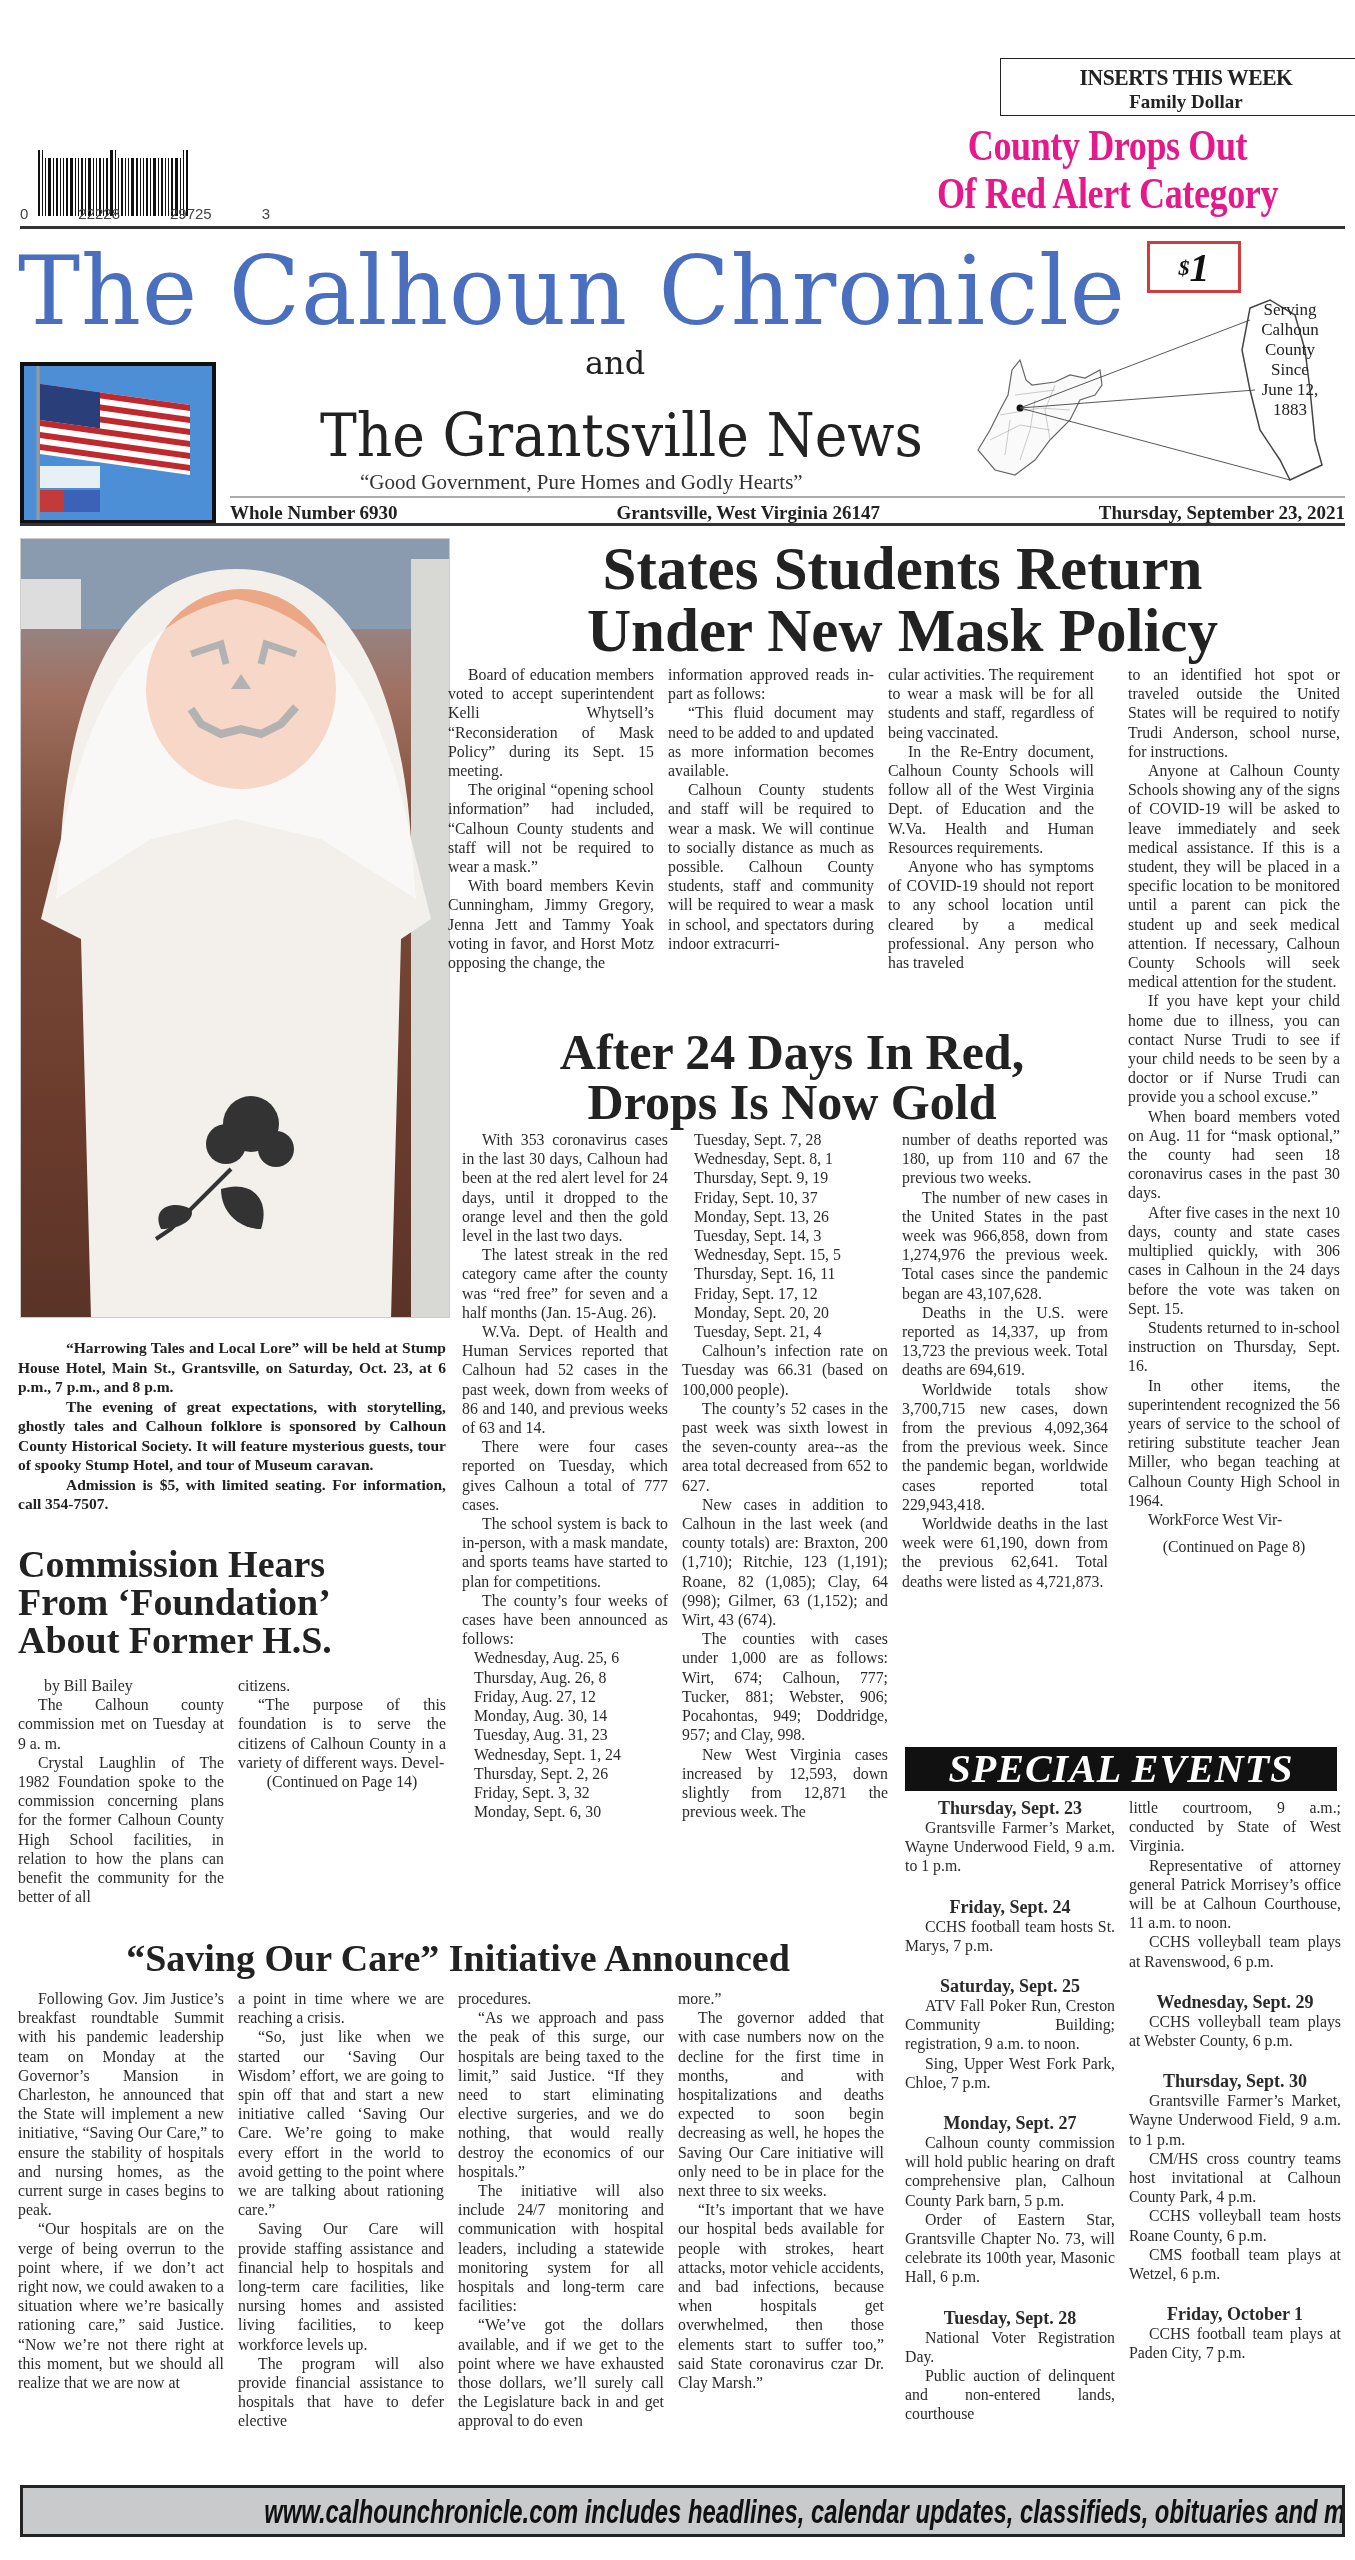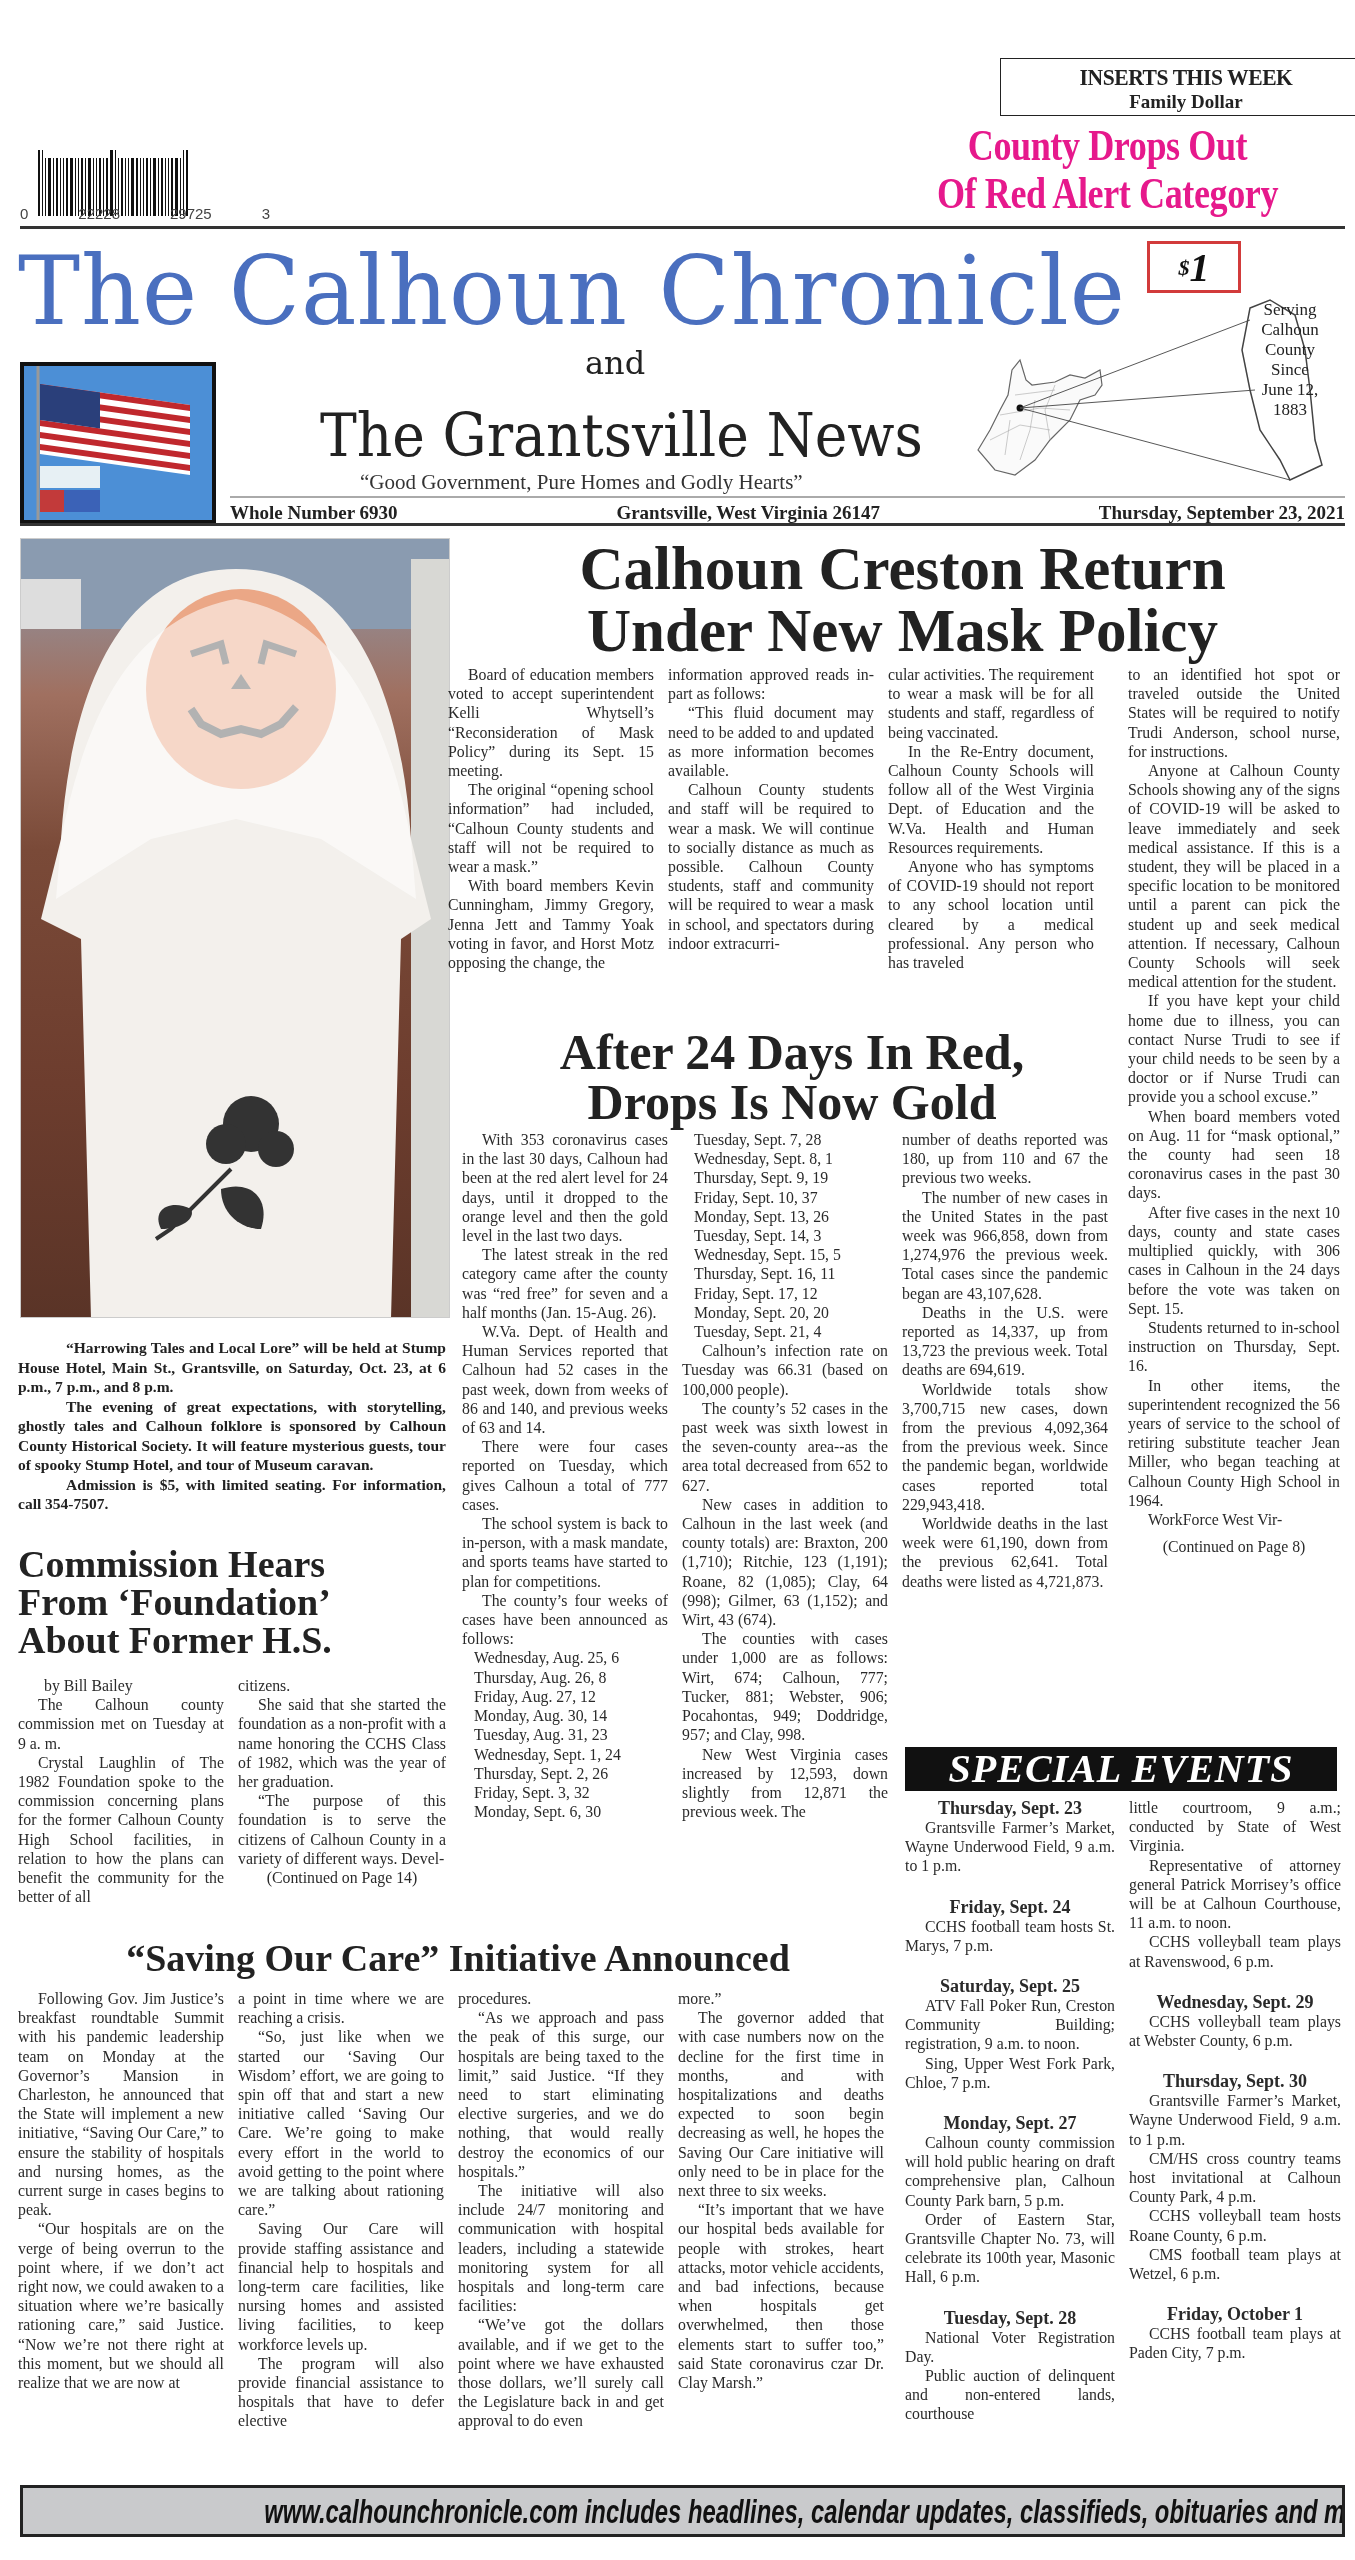--- a/index.html
+++ b/index.html
@@ -193,21 +193,21 @@
   </svg>
 </div>
 
 <div class="abs caption">
   <p>“Harrowing Tales and Local Lore” will be held at Stump House Hotel, Main St., Grantsville, on Saturday, Oct. 23, at 6 p.m., 7 p.m., and 8 p.m.</p>
   <p>The evening of great expectations, with storytelling, ghostly tales and Calhoun folklore is sponsored by Calhoun County Historical Society. It will feature mysterious guests, tour of spooky Stump Hotel, and tour of Museum caravan.</p>
   <p>Admission is $5, with limited seating. For information, call 354-7507.</p>
 </div>
 
 <div class="abs h1" style="left:460px;top:538px;width:885px;font-size:61px;line-height:62px">
-  <div>Calhoun Creston Return</div>
+  <div>States Students Return</div>
   <div>Under New Mask Policy</div>
 </div>
 
 <div class="abs cols" style="left:448px;top:665px;width:880px">
   <div class="col" style="width:206px">
     <p>Board of education members voted to accept superintendent Kelli Whytsell’s “Reconsideration of Mask Policy” during its Sept. 15 meeting.</p>
     <p>The original “opening school information” had included, “Calhoun County students and staff will not be required to wear a mask.”</p>
     <p>With board members Kevin Cunningham, Jimmy Gregory, Jenna Jett and Tammy Yoak voting in favor, and Horst Motz opposing the change, the</p>
   </div>
   <div class="col" style="width:206px">
@@ -291,21 +291,20 @@
 </div>
 
 <div class="abs cols" style="left:18px;top:1676px;width:428px">
   <div class="col" style="width:206px">
     <p style="padding-left:26px;text-indent:0">by Bill Bailey</p>
     <p>The Calhoun county commission met on Tuesday at 9 a. m.</p>
     <p>Crystal Laughlin of The 1982 Foundation spoke to the commission concerning plans for the former Calhoun County High School facilities, in relation to how the plans can benefit the community for the better of all</p>
   </div>
   <div class="col" style="width:208px">
     <p class="ni">citizens.</p>
-    <p>She said that she started the foundation as a non-profit with a name honoring the CCHS Class of 1982, which was the year of her graduation.</p>
     <p>“The purpose of this foundation is to serve the citizens of Calhoun County in a variety of different ways. Devel-</p>
     <p class="cont">(Continued on Page 14)</p>
   </div>
 </div>
 
 <div class="abs h1" style="left:18px;top:1938px;width:880px;font-size:38px;line-height:40px">“Saving Our Care” Initiative Announced</div>
 
 <div class="abs cols" style="left:18px;top:1989px;width:880px">
   <div class="col" style="width:206px">
     <p>Following Gov. Jim Justice’s breakfast roundtable Summit with his pandemic leadership team on Monday at the Governor’s Mansion in Charleston, he announced that the State will implement a new initiative, “Saving Our Care,” to ensure the stability of hospitals and nursing homes, as the current surge in cases begins to peak.</p>

